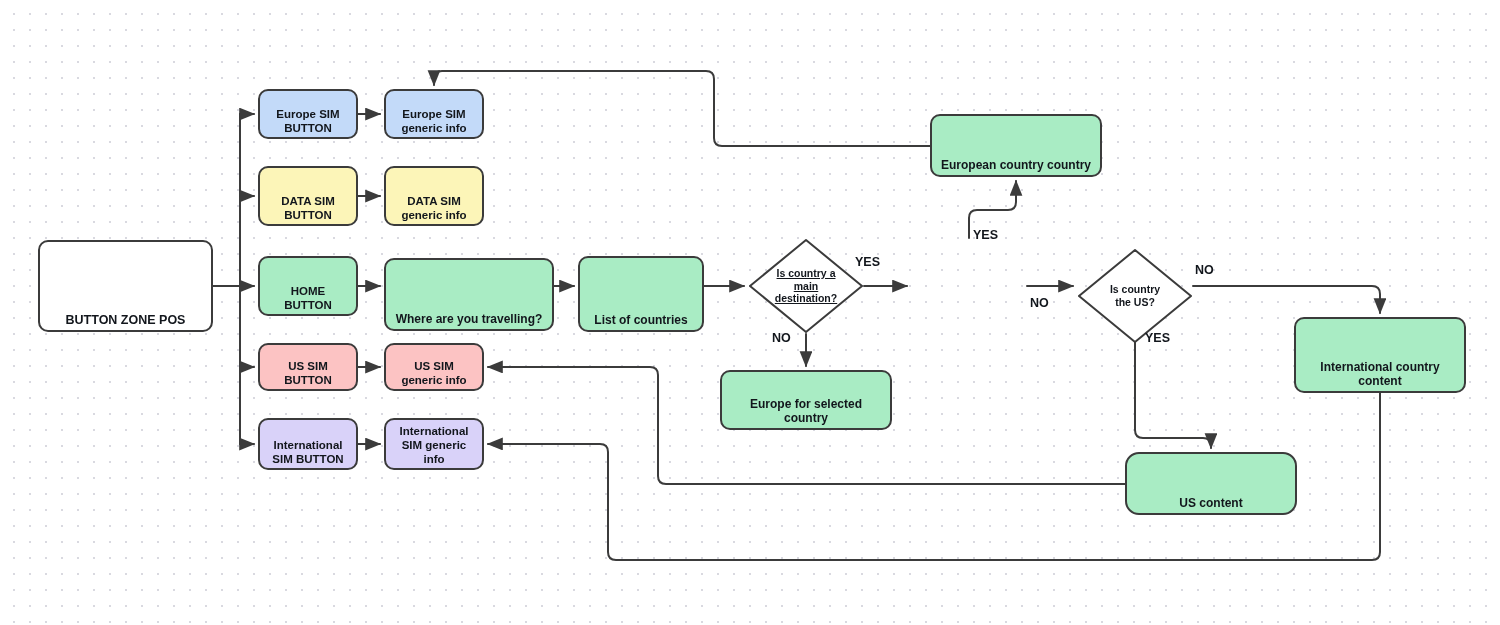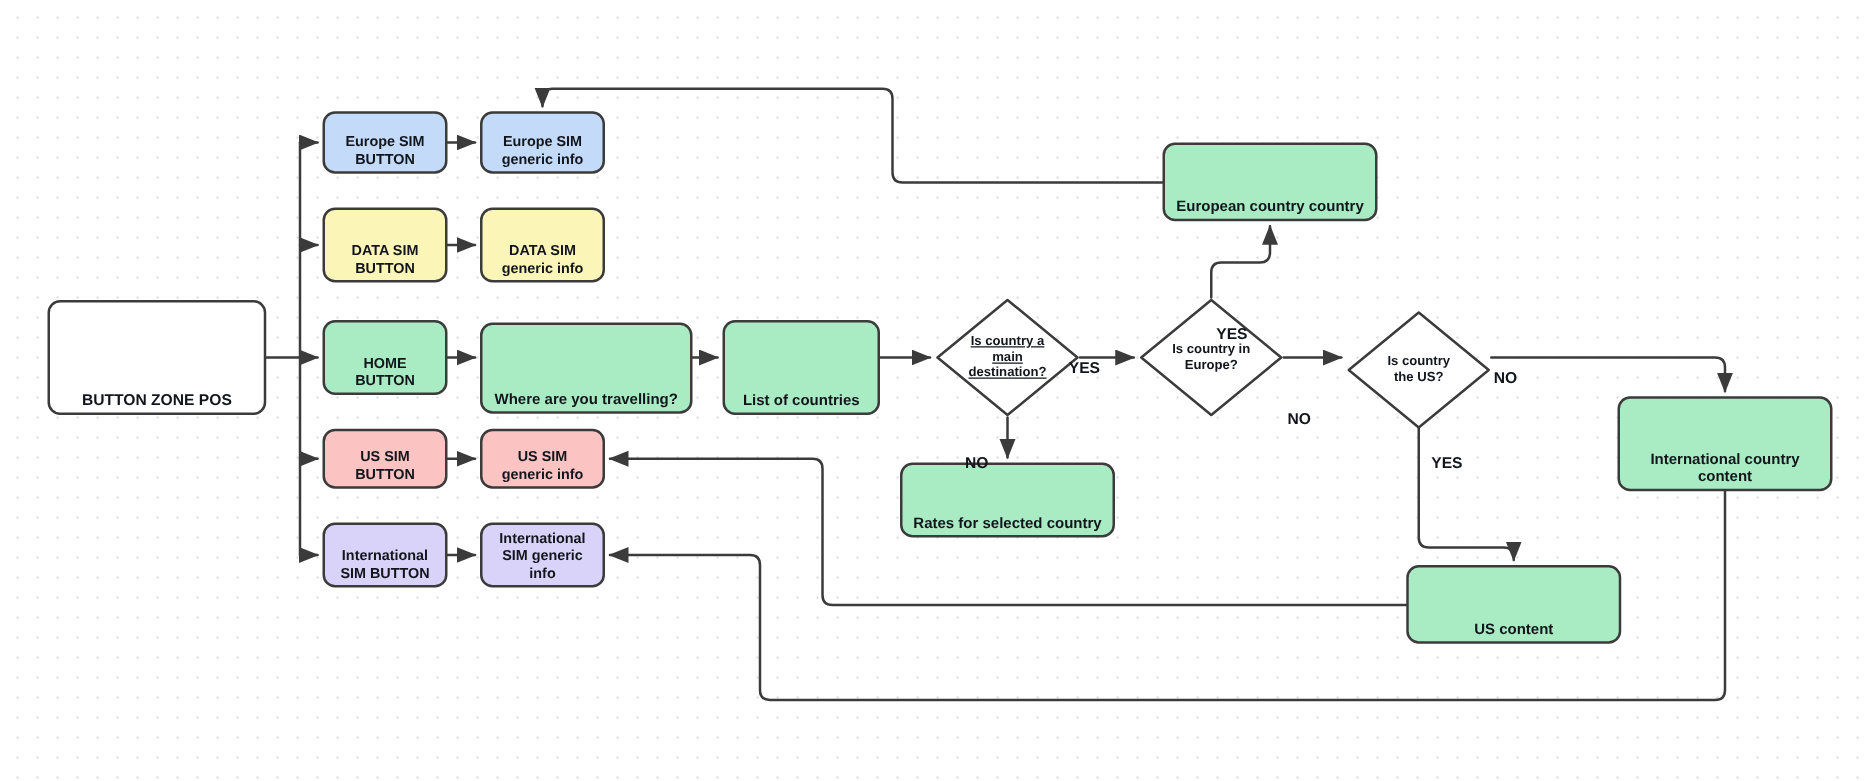--- a/index.html
+++ b/index.html
@@ -65,21 +65,20 @@
     width: 78%;
   }
   .edge-label {
     position: absolute;
     font-family: "Liberation Sans", sans-serif;
     font-weight: bold;
     font-size: 12.5px;
     color: #12161c;
     z-index: 3;
     white-space: nowrap;
-    margin-top: 32px;
   }
 </style>
 </head>
 <body>
 
 <div id="canvas">
 
   <svg id="edges" viewBox="0 0 1500 625" xmlns="http://www.w3.org/2000/svg">
     <defs>
       <marker id="arrow" markerWidth="9" markerHeight="9" refX="7.4" refY="3.2" orient="auto" markerUnits="strokeWidth">
@@ -152,32 +151,32 @@
 
   <div class="node" style="left:384px; top:258px; width:170px; height:73px; background:#a9ecc4; font-size:12px;">
     <span class="node-label">Where are you travelling?</span>
   </div>
 
   <div class="node" style="left:578px; top:256px; width:126px; height:76px; background:#a9ecc4; font-size:12px;">
     <span class="node-label">List of countries</span>
   </div>
 
   <div class="node" style="left:720px; top:370px; width:172px; height:60px; background:#a9ecc4; font-size:12px;">
-    <span class="node-label">Rates for selected country</span>
+    <span class="node-label">Europe for selected country</span>
   </div>
 
   <div class="node" style="left:930px; top:114px; width:172px; height:63px; background:#a9ecc4; font-size:12px;">
     <span class="node-label">European country country</span>
   </div>
 
   <div class="node" style="left:1294px; top:317px; width:172px; height:76px; background:#a9ecc4; font-size:12px;">
     <span class="node-label">International country<br>content</span>
   </div>
 
-  <div class="node" style="left:1125px; top:452px; width:172px; height:63px; background:#a9ecc4; font-size:12px;">
+  <div class="node" style="left:1125px; top:452px; width:172px; height:63px; background:#a9ecc4; font-size:12px;border-radius:14px;">
     <span class="node-label">US content</span>
   </div>
 
   <div class="node" style="left:258px; top:343px; width:100px; height:48px; background:#fcc3c3; font-size:11.5px;">
     <span class="node-label">US SIM<br>BUTTON</span>
   </div>
 
   <div class="node" style="left:384px; top:343px; width:100px; height:48px; background:#fcc3c3; font-size:11.5px;">
     <span class="node-label">US SIM<br>generic info</span>
   </div>
@@ -190,26 +189,20 @@
     <span class="node-label">International<br>SIM generic<br>info</span>
   </div>
 
   <div class="diamond" style="left:748px; top:238px; width:116px; height:96px; font-size:10.5px;text-decoration:underline;">
     <svg class="dia-shape" viewBox="0 0 116 96" xmlns="http://www.w3.org/2000/svg">
       <polygon points="58,2 114,48 58,94 2,48" fill="#ffffff" stroke="#3b3b3b" stroke-width="2" stroke-linejoin="round"></polygon>
     </svg>
     <span class="dia-text">Is country a<br>main<br>destination?</span>
   </div>
 
-  <div class="diamond" style="left:911px; top:238px; width:116px; height:96px; font-size:10.5px;">
-    <svg class="dia-shape" viewBox="0 0 116 96" xmlns="http://www.w3.org/2000/svg">
-      <polygon points="58,2 114,48 58,94 2,48" fill="#ffffff" stroke="#3b3b3b" stroke-width="2" stroke-linejoin="round"></polygon>
-    </svg>
-    <span class="dia-text">Is country in<br>Europe?</span>
-  </div>
 
   <div class="diamond" style="left:1077px; top:248px; width:116px; height:96px; font-size:10.5px;">
     <svg class="dia-shape" viewBox="0 0 116 96" xmlns="http://www.w3.org/2000/svg">
       <polygon points="58,2 114,48 58,94 2,48" fill="#ffffff" stroke="#3b3b3b" stroke-width="2" stroke-linejoin="round"></polygon>
     </svg>
     <span class="dia-text">Is country<br>the US?</span>
   </div>
 
   <div class="edge-label" style="left:855px; top:255px;">YES</div>
   <div class="edge-label" style="left:772px; top:331px;">NO</div>

